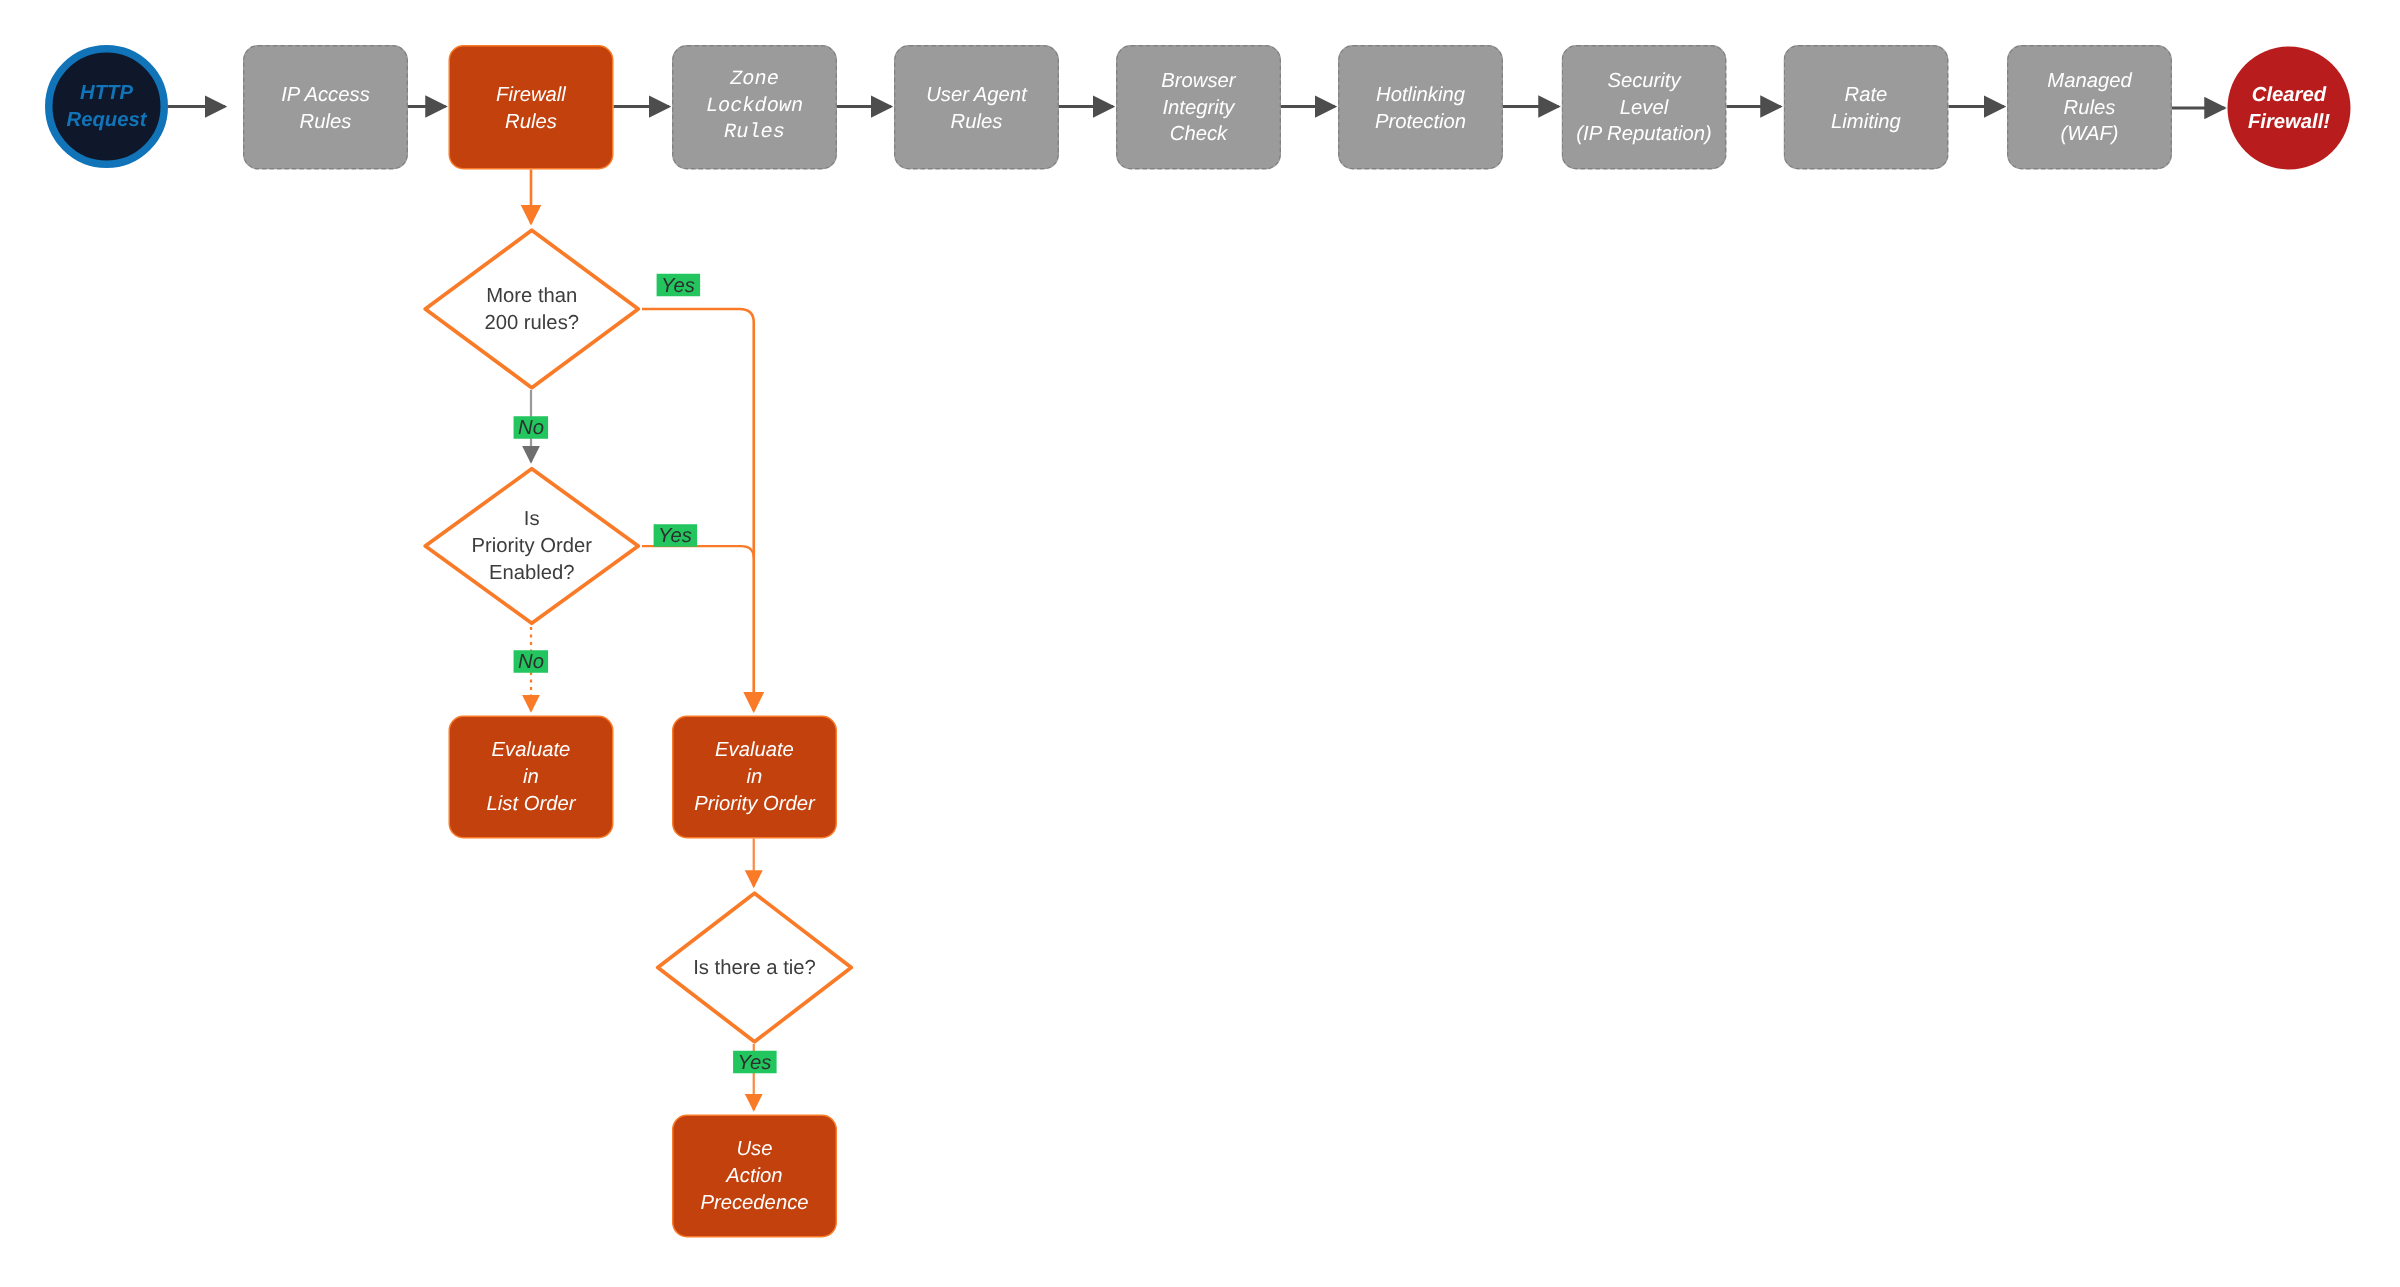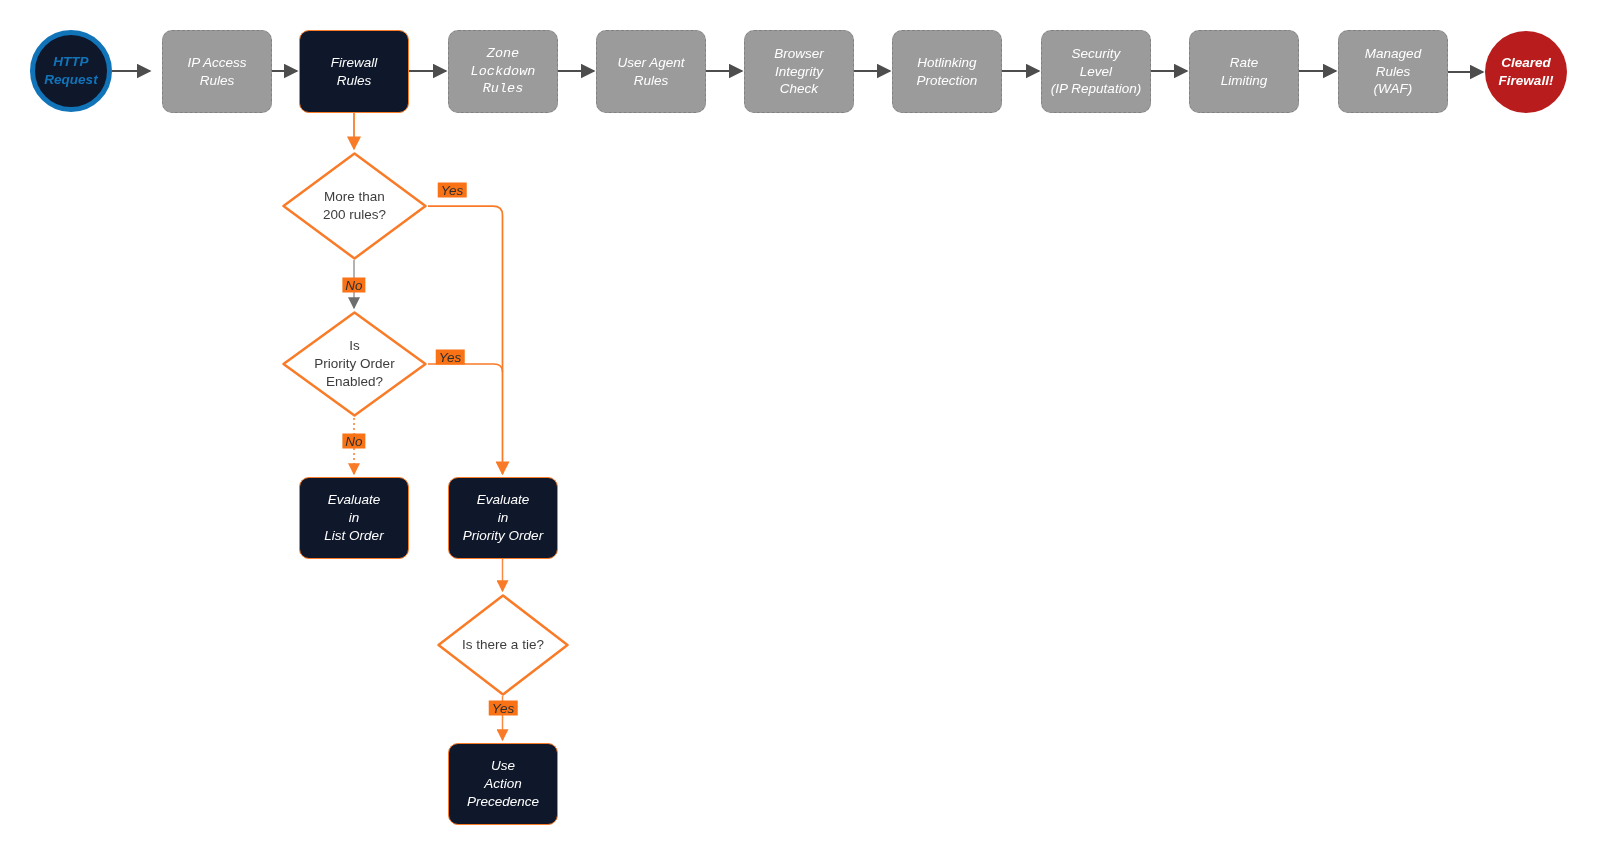--- a/index.html
+++ b/index.html
@@ -10,38 +10,38 @@
   .edges{position:absolute;left:0;top:0;width:1600px;height:858px;}
 
   .node{
     position:absolute;display:flex;align-items:center;justify-content:center;
     text-align:center;box-sizing:border-box;
   }
   .lbl{white-space:pre-line;line-height:1.32;}
 
   .box{width:110px;height:83px;border-radius:10px;font-size:13.5px;font-style:italic;color:#ffffff;}
   .gray{background:#9b9b9b;border:1.5px dashed #818181;}
-  .orange{background:#0f172a;border:1.5px solid #f97b28;}
+  .orange{background:#c2410c;border:1.5px solid #f97b28;}
   .action{width:110px;height:82px;}
 
   .circle{width:82px;height:82px;border-radius:50%;font-size:13.5px;font-style:italic;font-weight:bold;}
   .start{background:#0f172a;border:5px solid #1274b8;color:#1274b8;}
   .end{background:#b91c1c;border:none;color:#ffffff;}
 
   .diamond{position:absolute;}
   .diamond svg{position:absolute;left:0;top:0;}
   .diamond .lbl{
     position:absolute;inset:0;display:flex;align-items:center;justify-content:center;
     text-align:center;font-size:13.5px;color:#3d3d3d;line-height:1.35;
   }
 
   .edge-label{
     position:absolute;transform:translate(-50%,-50%);
     font-size:13.5px;font-style:italic;color:#2e2e2e;
-    background:#f97316;padding:0 3px;white-space:nowrap;
+    background:#22c55e;padding:0 3px;white-space:nowrap;
   }
 </style>
 </head>
 <body>
 
 <div class="canvas">
 
   <svg class="edges" viewBox="0 0 1600 858">
     <defs>
       <marker id="mg" viewBox="0 0 10 10" refX="9" refY="5" markerWidth="7.5" markerHeight="7.5" orient="auto">

